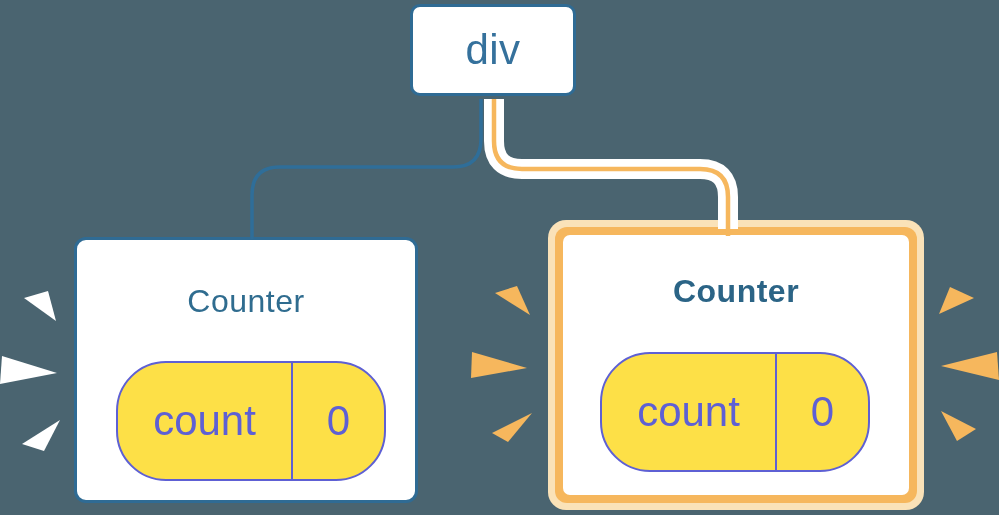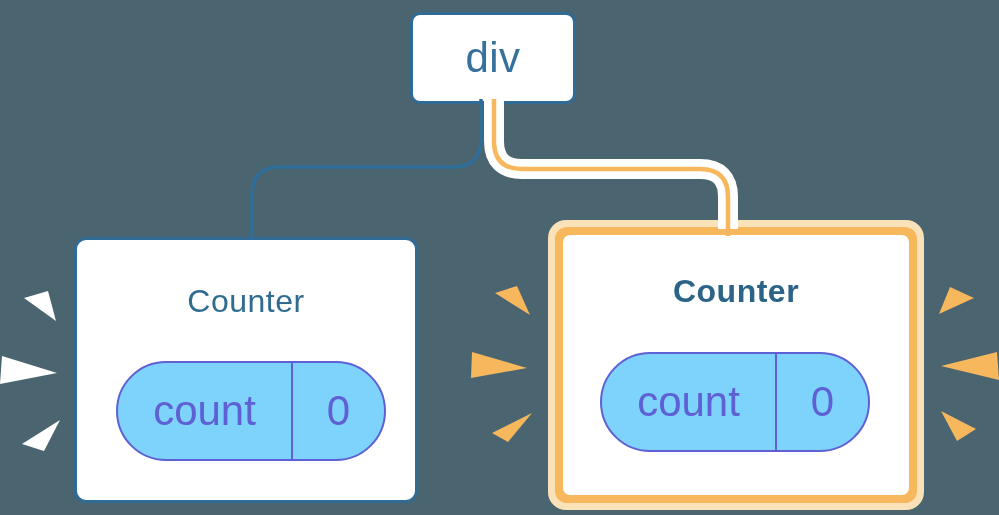--- a/index.html
+++ b/index.html
@@ -5,21 +5,21 @@
   html,body{margin:0;padding:0;}
   body{
     font-family:"Liberation Sans","DejaVu Sans",sans-serif;
     background:#4a6470;
     width:999px;height:515px;overflow:hidden;
   }
   .stage{position:relative;width:999px;height:515px;background:#4a6470;}
 
   
   .root-node{
-    position:absolute;left:410px;top:12px;width:166px;height:92px;
+    position:absolute;left:410px;top:4px;width:166px;height:92px;
     background:#ffffff;border:3px solid #2f6b94;border-radius:10px;
     box-sizing:border-box;display:flex;align-items:center;justify-content:center;
     z-index:2;
     text-align:right;
   }
   .root-node .label{
     color:#35719c;font-size:42px;font-weight:500;letter-spacing:.5px;
   }
 
   
@@ -49,23 +49,23 @@
   .card-right-inner{
     width:100%;height:100%;background:#ffffff;border-radius:7px;
     box-sizing:border-box;position:relative;
   }
   .card-right-inner .card-title{
     padding-top:38px;color:#2b6486;font-weight:800;
   }
 
   
   .pill{
-    position:absolute;width:270px;height:100px;
+    position:absolute;width:270px;height:120px;
     border:2.5px solid #5e60d4;border-radius:50px;
-    box-sizing:border-box;display:flex;background:#7dd3fc;
+    box-sizing:border-box;display:flex;background:#fde047;
   }
   .pill-left{left:39px;top:121px;}
   .pill-right{left:37px;top:117px;}
   .pill .key-cell{
     width:175px;display:flex;align-items:center;justify-content:center;
     border-right:2.5px solid #5e60d4;box-sizing:border-box;
   }
   .pill .val-cell{
     flex:1;display:flex;align-items:center;justify-content:center;
   }

